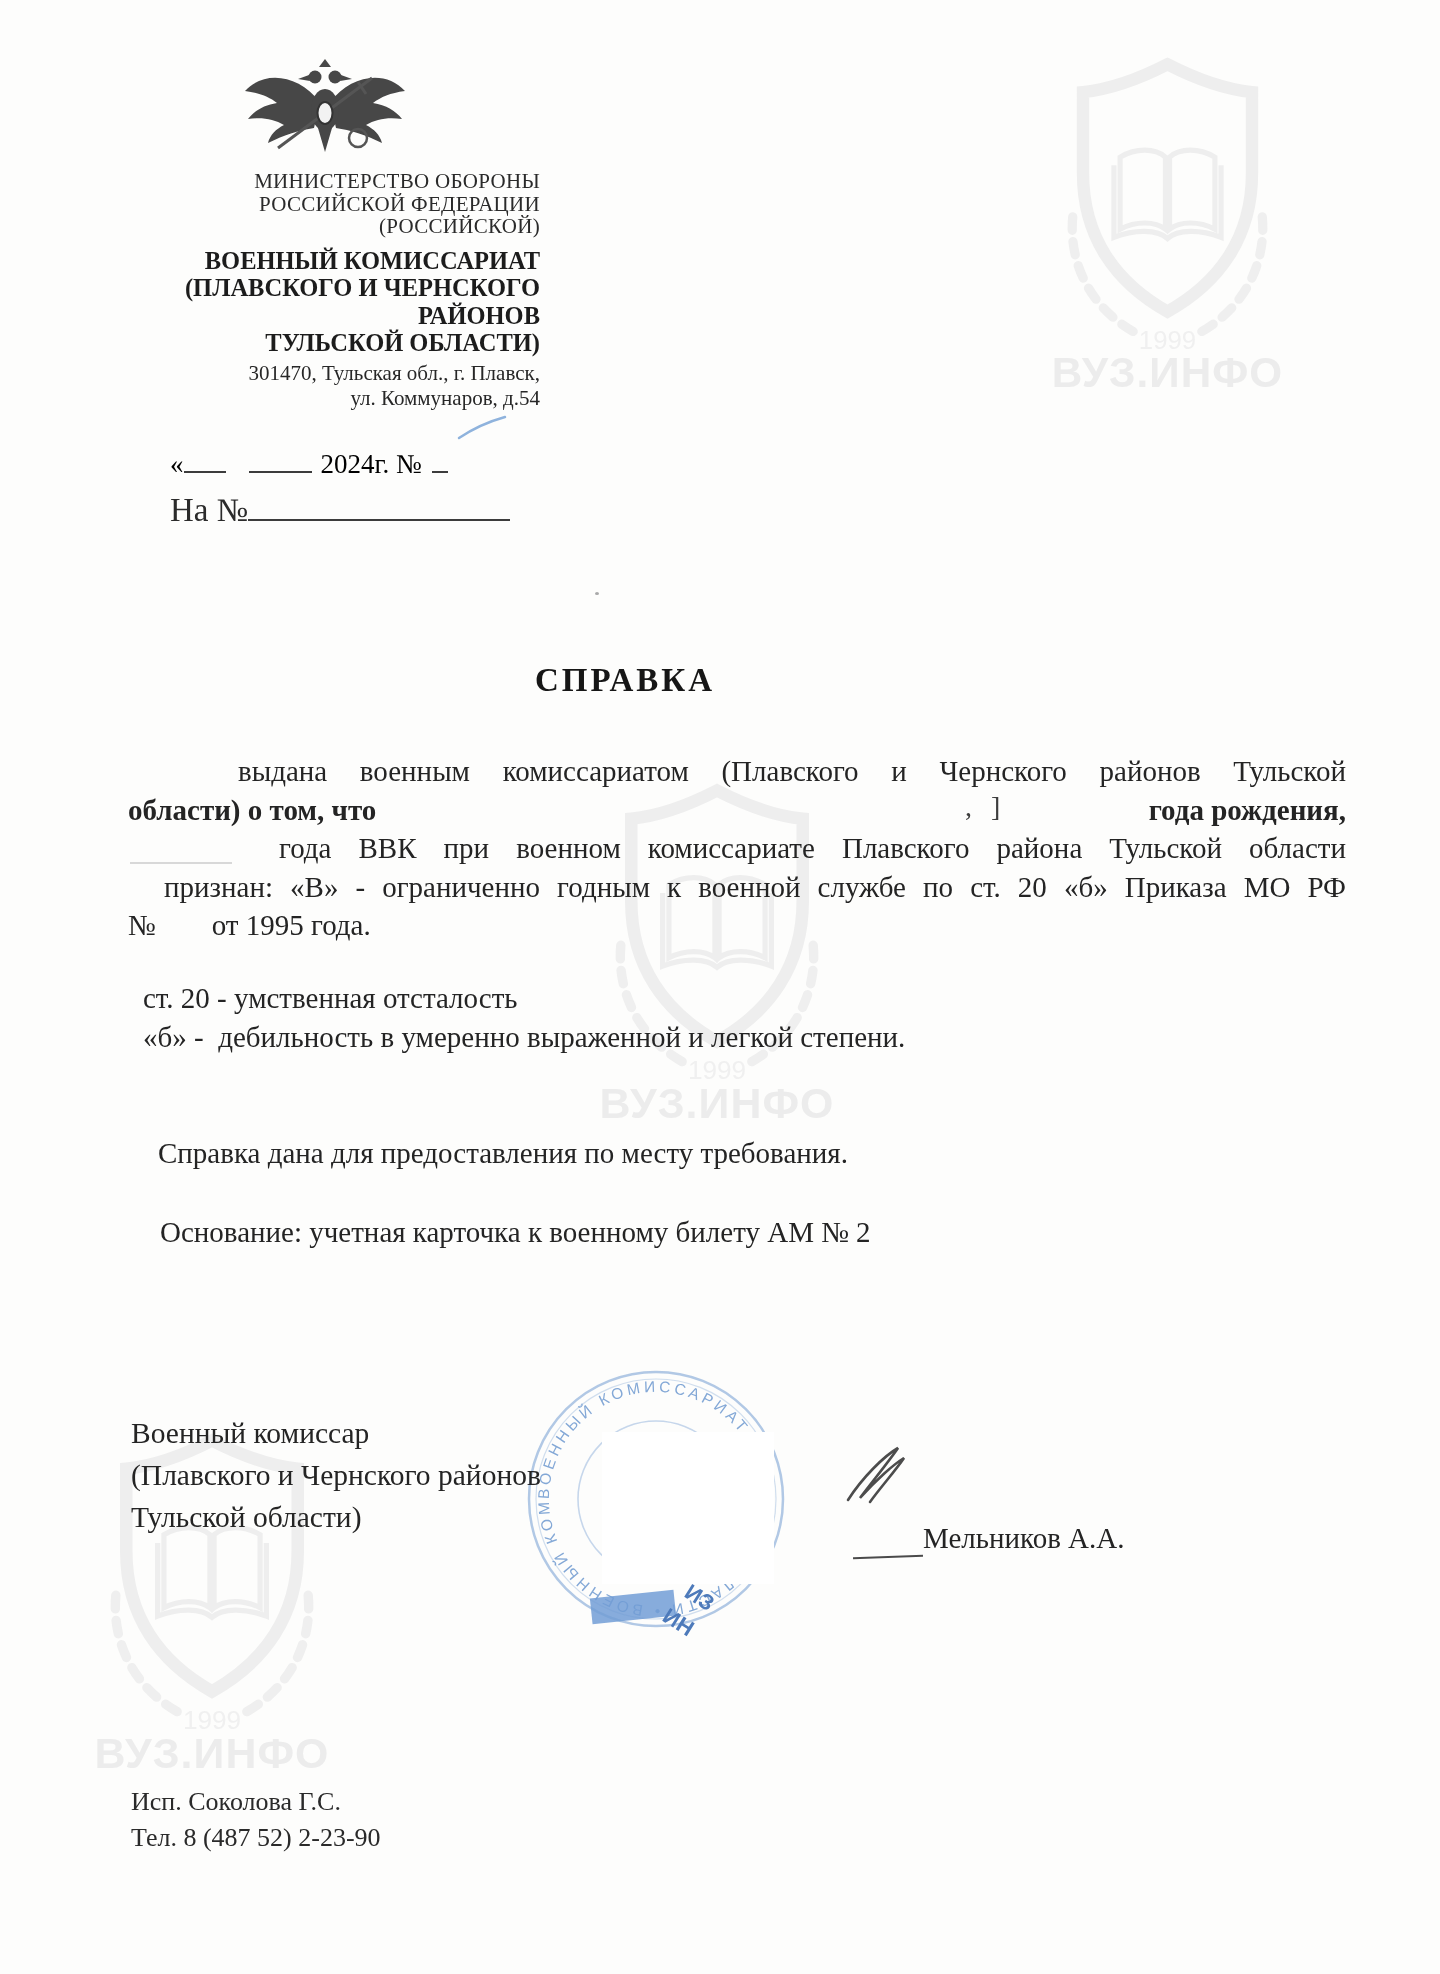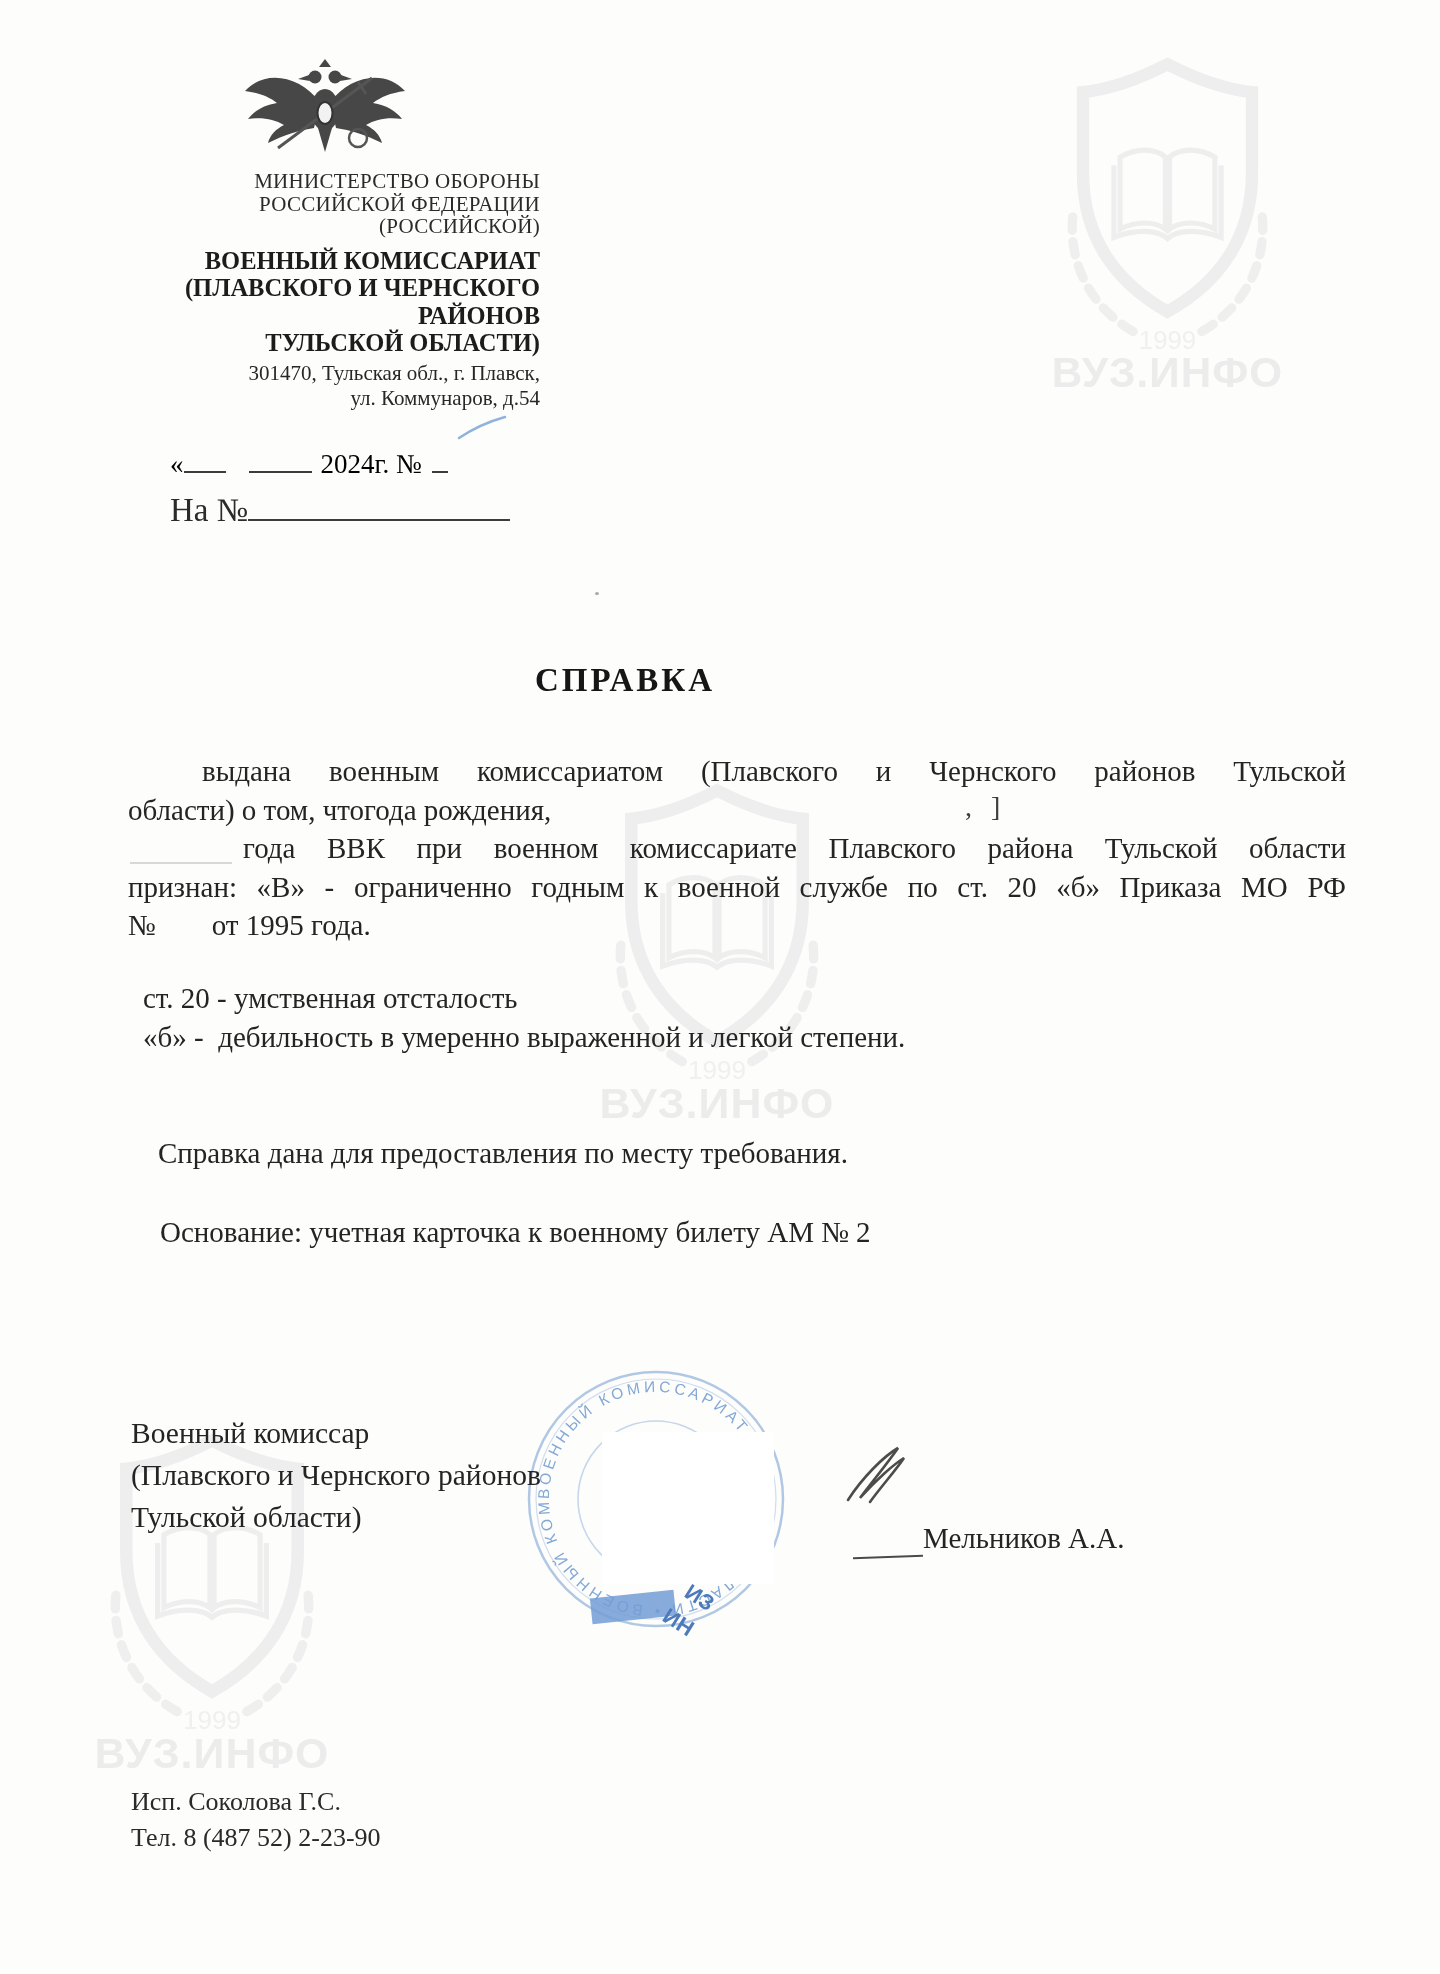--- a/index.html
+++ b/index.html
@@ -14,22 +14,22 @@
   .ministry{font-size:21px;letter-spacing:.3px;color:#2a2a2a;}
   .commissariat{margin-top:9px;font-size:24.5px;font-weight:bold;line-height:1.12;color:#1c1c1c;}
   .address{margin-top:4px;font-size:21px;line-height:1.18;color:#272727;}
   .dateline{left:170px;top:444px;font-size:27px;color:#000000;white-space:nowrap;}
   .ul{display:inline-block;border-bottom:2px solid #3c3c3c;height:1em;vertical-align:baseline;}
   .sp{display:inline-block;height:1em;}
   .naline{left:170px;top:486px;font-size:33px;color:#2b2b2b;white-space:nowrap;}
   
   .title{left:0;top:662px;width:1250px;text-align:center;font-size:33px;font-weight:bold;letter-spacing:3px;color:#161616;}
   .body{left:128px;top:752px;width:1218px;font-size:29px;line-height:38.5px;color:#242424;}
-  .jline{text-align:justify;text-align-last:justify;}
-  .l2{display:flex;}
+  .jline{text-align:justify;text-align-last:justify;margin-left:36px;}
+  .l2{display:flex;justify-content:space-between;font-weight:bold;}
   .indent1{text-indent:74px;}
   .spacer{display:inline-block;}
   .marks{left:965px;top:791px;font-size:28px;color:#3d3d3d;letter-spacing:6px;}
   .faintline{background:#d8d8d8;height:2px;}
   .articles{left:143px;font-size:29px;color:#242424;white-space:pre;}
   .plain{font-size:29px;color:#242424;}
   
   .sig{left:131px;top:1412px;font-size:29.5px;line-height:42px;color:#242424;z-index:2;}
   .name{left:923px;top:1522px;font-size:29px;color:#242424;z-index:4;}
   .sigline{left:853px;top:1556px;width:70px;height:2px;background:#4a4a4a;z-index:4;transform:rotate(-2deg);}

